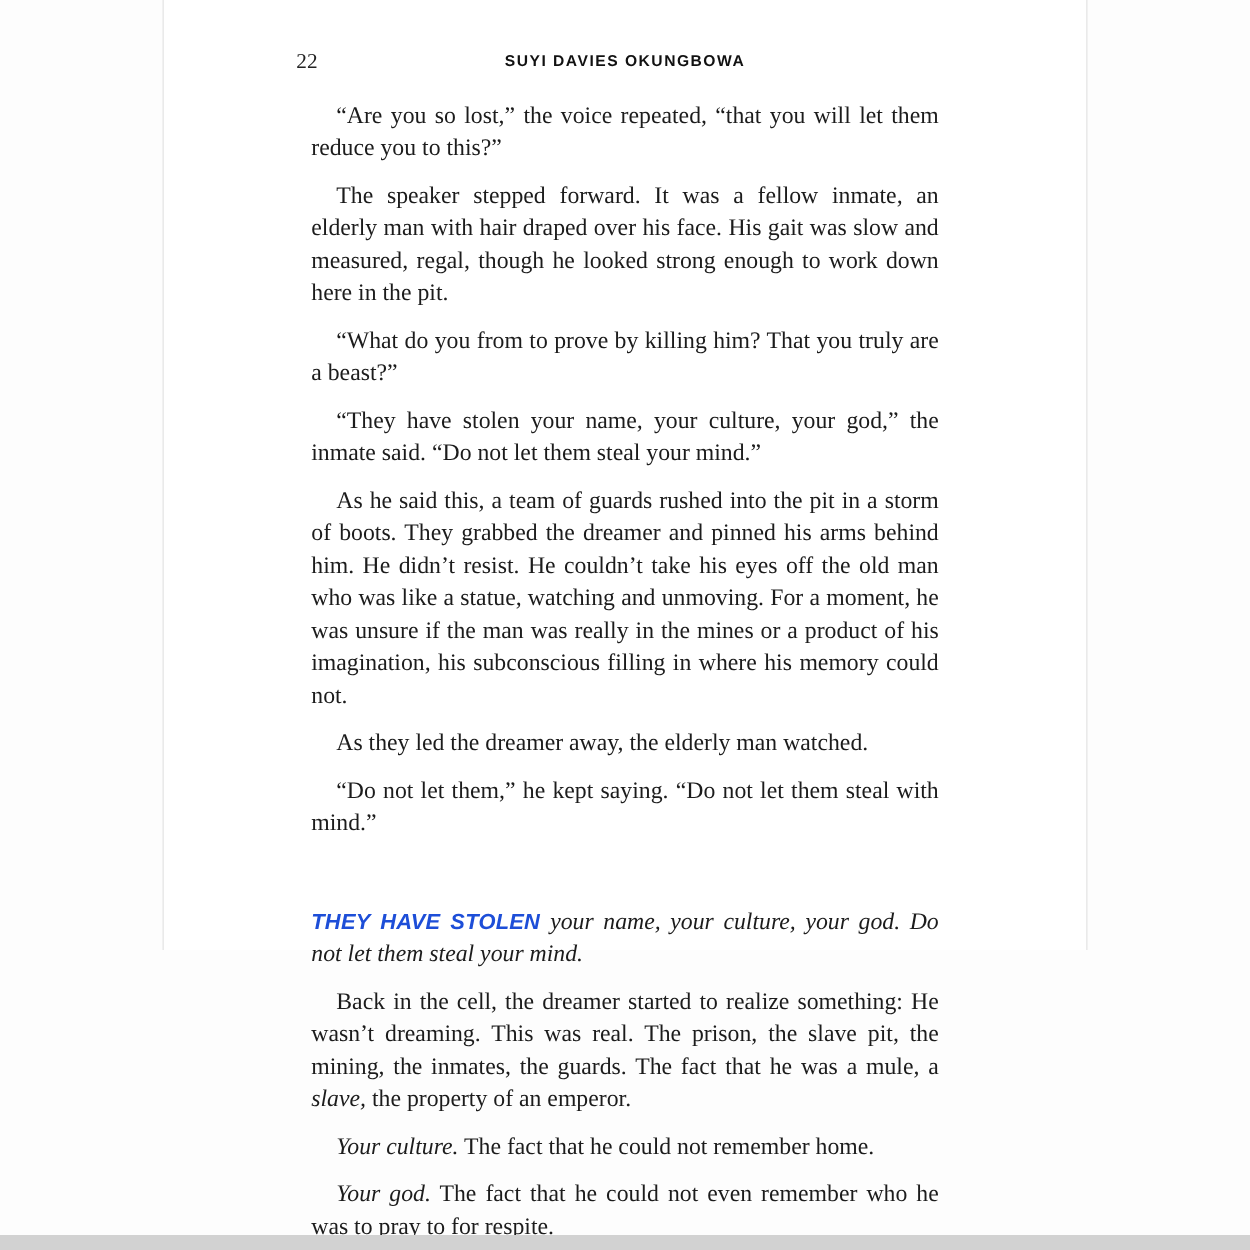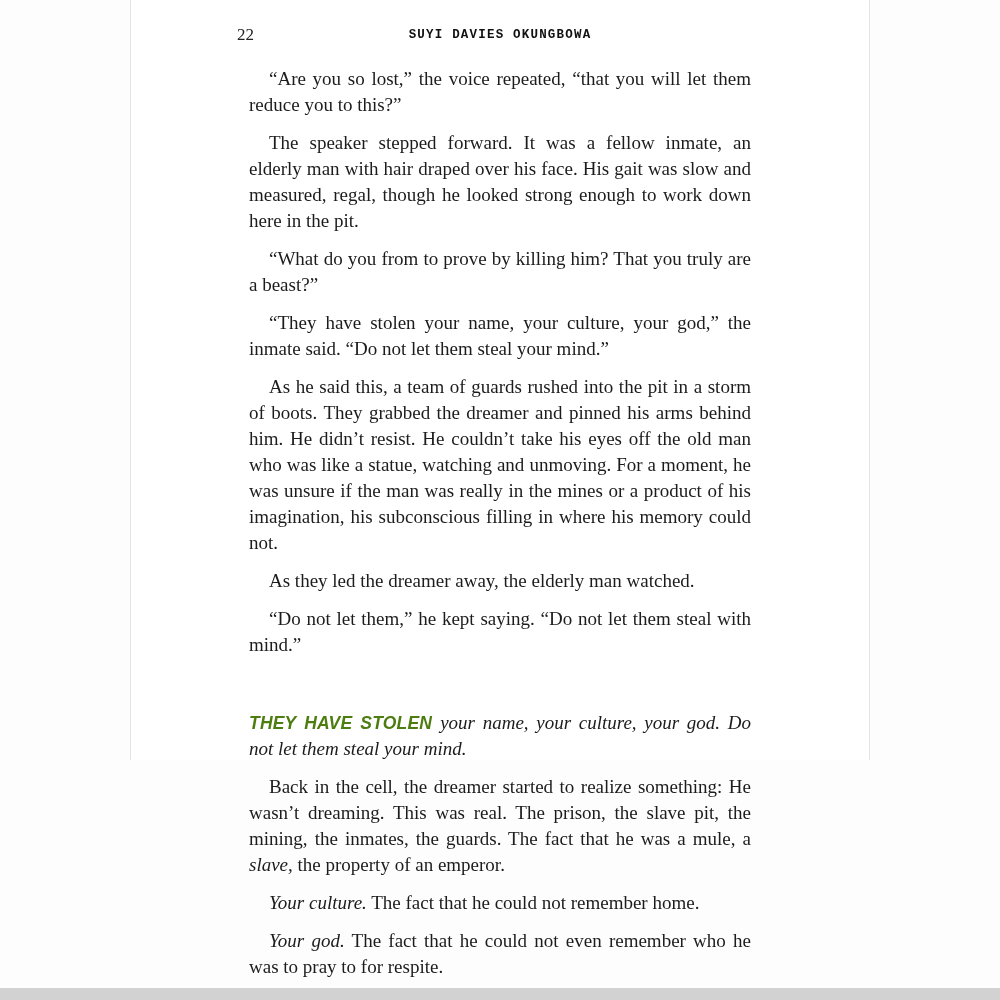--- a/index.html
+++ b/index.html
@@ -18,21 +18,21 @@
   }
   .page {
     position: absolute;
     left: 130px;
     top: 0;
     width: 740px;
     height: 760px;
     background: #ffffff;
     border-left: 1px solid #e4e4e4;
     border-right: 1px solid #e4e4e4;
-    padding: 26px 106px 0 106px;
+    padding: 40px 106px 0 106px;
   }
   .bottom-strip {
     position: absolute;
     left: 0;
     top: 988px;
     width: 1000px;
     height: 12px;
     background: #d2d2d2;
   }
   .page-header {
@@ -44,21 +44,21 @@
     position: absolute;
     left: 0;
     top: 0;
     font-size: 17px;
     line-height: 18px;
     color: #222;
   }
   .running-head {
     display: block;
     text-align: center;
-    font-family: Liberation Mono, monospace;
+    font-family: Liberation Sans, sans-serif;
     font-weight: 700;
     font-size: 12.5px;
     line-height: 18px;
     letter-spacing: 1.2px;
     color: #111;
   }
   .body-text {
     font-size: 19px;
     line-height: 26px;
     text-align: justify;
@@ -67,21 +67,21 @@
   .indent { text-indent: 20px; }
   .no-indent { text-indent: 0; }
   .section-2 { margin-top: 52px; }
   .italic { font-style: italic; }
   .opener-lead {
     font-family: "Liberation Sans", sans-serif;
     font-weight: 700;
     font-style: italic;
     font-size: 17.5px;
     letter-spacing: 0.2px;
-    color: #4d7c0f;
+    color: #1d4ed8;
   }
 </style>
 </head>
 <body>
 
 <div class="frame">
   <div class="page">
 
     <div class="page-header">
       <span class="folio">22</span>

